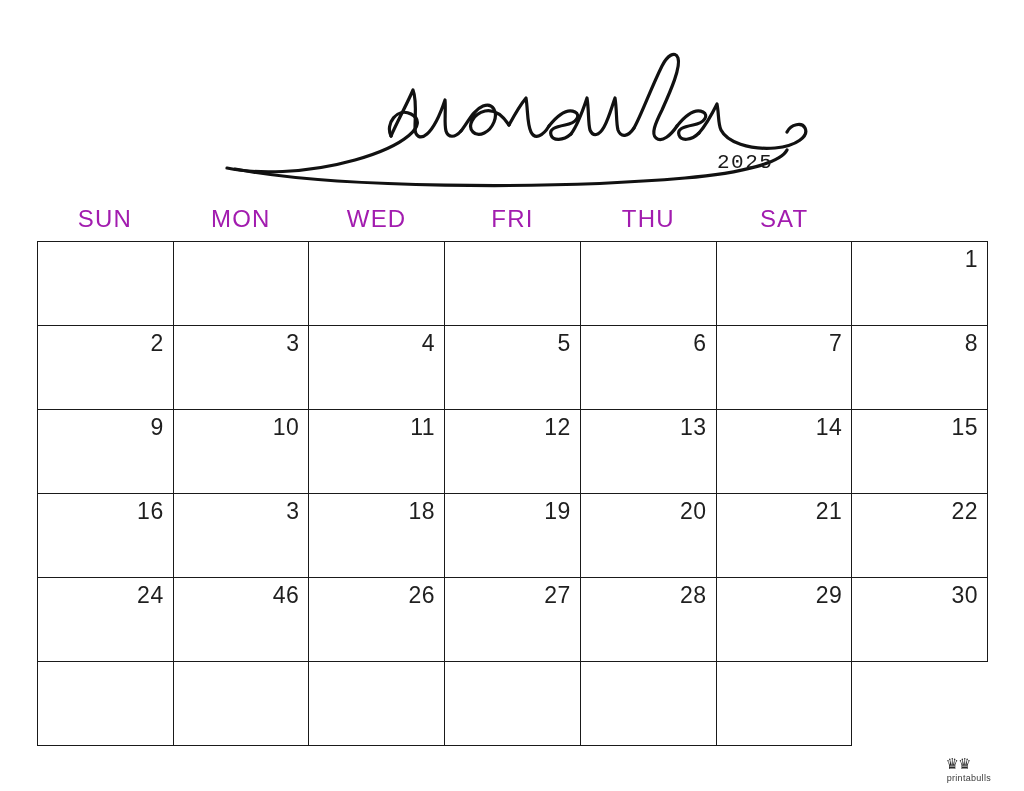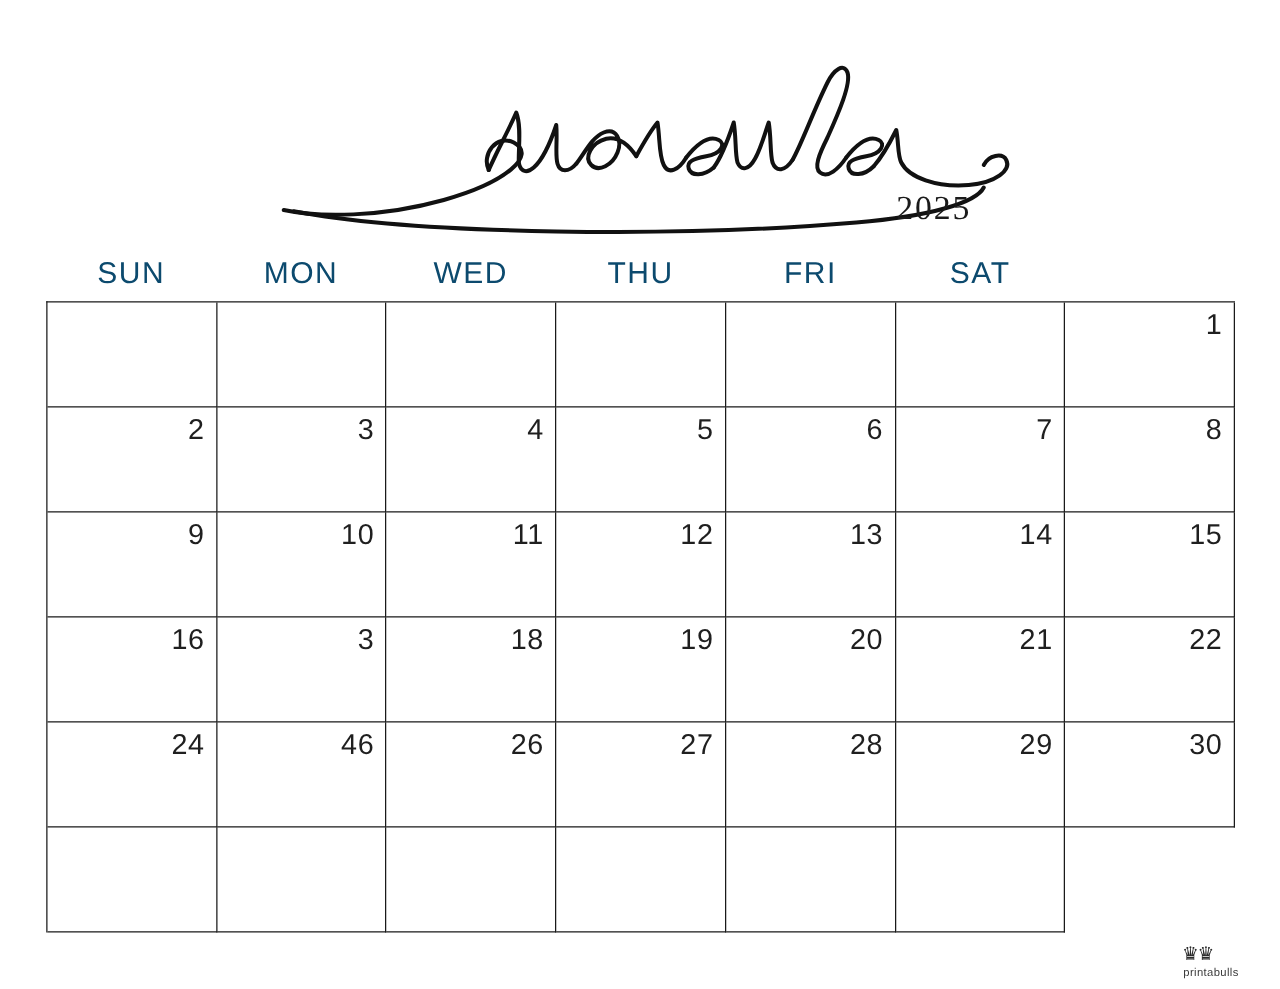--- a/index.html
+++ b/index.html
@@ -41,40 +41,40 @@
   .script-title svg {
     display: block;
     width: 600px;
     height: 150px;
     overflow: visible;
   }
   .year {
     position: absolute;
     left: 717px;
     top: 133px;
-    font-family: Liberation Serif, serif;
-    font-size: 27px;
+    font-family: Liberation Mono, monospace;
+    font-size: 21px;
     letter-spacing: 1.5px;
     color: #1a1a1a;
   }
 
   
   .weekdays {
     position: absolute;
     left: 37px;
     top: 205px;
     width: 951px;
     display: flex;
   }
   .weekday {
     width: 135.857px;
     text-align: center;
     font-size: 24px;
     letter-spacing: 1.2px;
-    color: #0c4a6e;
+    color: #a21caf;
   }
 
   
   .grid {
     position: absolute;
     left: 37px;
     top: 241px;
     width: 951px;
     height: 505px;
     border-top: 1.3px solid #1a1a1a;
@@ -156,22 +156,22 @@
         </g>
       </svg>
     </div>
     <div class="year">2025</div>
   </div>
 
   <div class="weekdays">
     <div class="weekday">SUN</div>
     <div class="weekday">MON</div>
     <div class="weekday">WED</div>
+    <div class="weekday">FRI</div>
     <div class="weekday">THU</div>
-    <div class="weekday">FRI</div>
     <div class="weekday">SAT</div>
   </div>
 
   <div class="grid">
 
     <div class="cell empty"></div>
     <div class="cell empty"></div>
     <div class="cell empty"></div>
     <div class="cell empty"></div>
     <div class="cell empty"></div>

